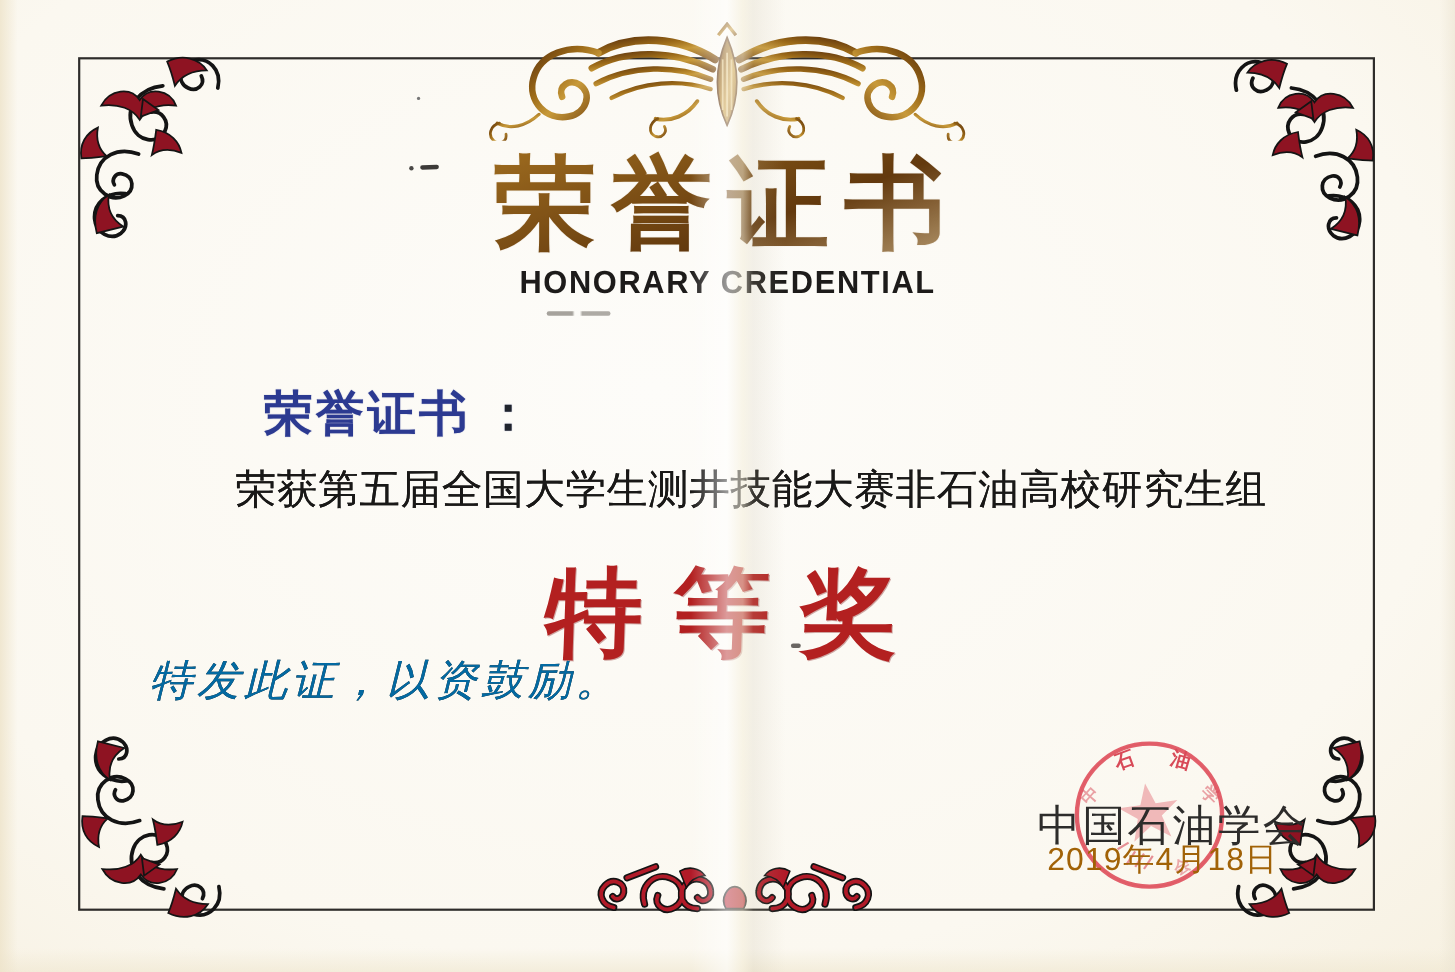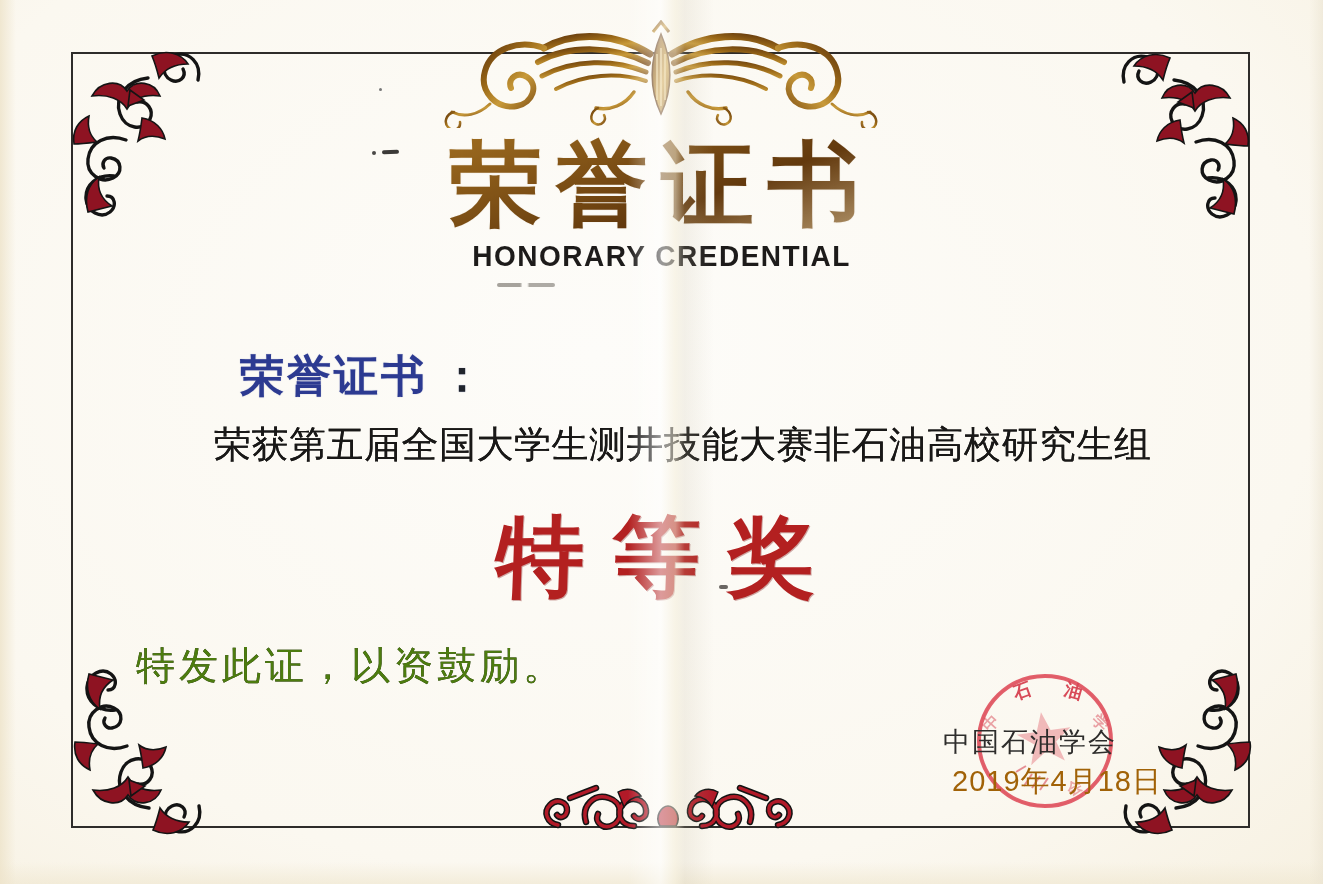--- a/index.html
+++ b/index.html
@@ -61,25 +61,25 @@
     letter-spacing:0.5px;font-weight:500;white-space:nowrap;
     text-shadow:0 0 .5px #191817;
   }
   .award{
     left:0;top:498px;width:1340px;text-align:center;
     font-size:88px;font-weight:bold;color:#b32020;letter-spacing:28px;
     text-shadow:1px 1px 0 rgba(120,10,10,.35);
     transform:skewX(-2deg);
   }
   .closing{
-    left:136px;top:639px;font-size:39px;color:#4d7c0f;letter-spacing:4px;
-    font-weight:500;text-shadow:0 0 .5px #181716;
+    left:136px;top:592px;font-size:39px;color:#0369a1;letter-spacing:4px;
+    font-weight:500;text-shadow:0 0 .5px #181716;font-style:italic;
   }
   .issuer{
-    left:943px;top:724px;font-size:27px;color:#2d2c2b;
+    left:943px;top:724px;font-size:39px;color:#2d2c2b;
     font-family:"Liberation Sans", sans-serif;letter-spacing:2px;font-weight:500;
   }
   .date{
     left:952px;top:762px;font-size:29px;color:#a16207;
     font-family:"Liberation Sans", sans-serif;letter-spacing:1px;font-weight:500;
   }
   .seal{left:972px;top:668px;width:148px;height:148px;}
   .corner{width:152px;height:172px;}
   .corner.tl{left:54px;top:46px;}
   .corner.tr{left:1116px;top:48px;transform:scaleX(-1);}

